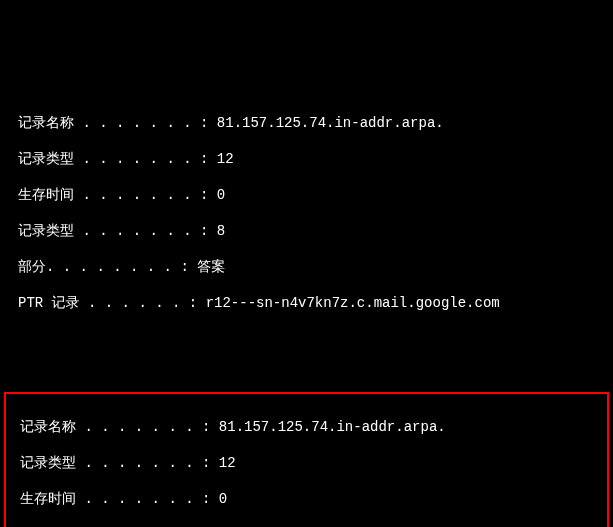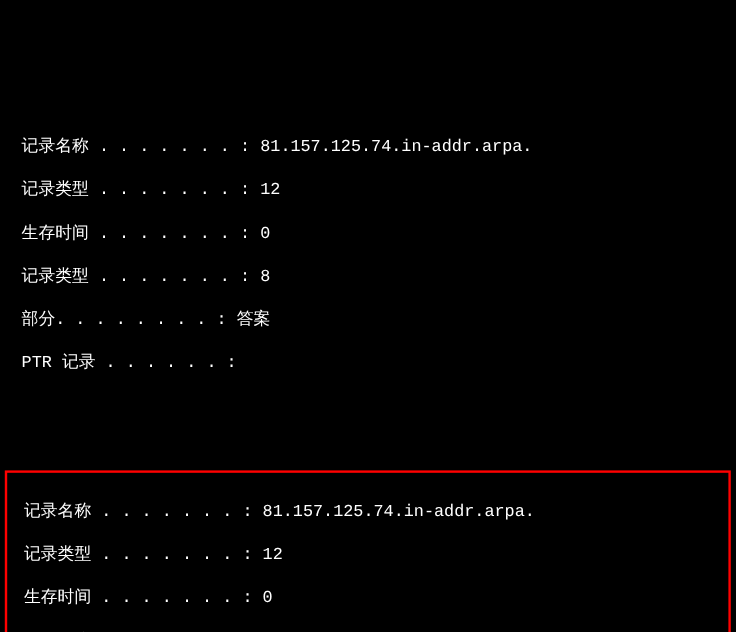--- a/index.html
+++ b/index.html
@@ -34,21 +34,21 @@
 
 
 
 
 <div class="block">
 <div class="row"><span class="label">记录名称</span><span class="dots"> . . . . . . . </span><span class="colon">: </span><span class="value">81.157.125.74.in-addr.arpa.</span></div>
 <div class="row"><span class="label">记录类型</span><span class="dots"> . . . . . . . </span><span class="colon">: </span><span class="value">12</span></div>
 <div class="row"><span class="label">生存时间</span><span class="dots"> . . . . . . . </span><span class="colon">: </span><span class="value">0</span></div>
 <div class="row"><span class="label">记录类型</span><span class="dots"> . . . . . . . </span><span class="colon">: </span><span class="value">8</span></div>
 <div class="row"><span class="label">部分</span><span class="dots">. . . . . . . . </span><span class="colon">: </span><span class="value">答案</span></div>
-<div class="row"><span class="label">PTR 记录</span><span class="dots"> . . . . . . </span><span class="colon">: </span></div>
+<div class="row"><span class="label">PTR 记录</span><span class="dots"> . . . . . . </span><span class="colon">: </span><span class="value">r12---sn-n4v7kn7z.c.mail.google.com</span></div>
 </div>
 
 
 <div class="highlight">
 <div class="row"><span class="label">记录名称</span><span class="dots"> . . . . . . . </span><span class="colon">: </span><span class="value">81.157.125.74.in-addr.arpa.</span></div>
 <div class="row"><span class="label">记录类型</span><span class="dots"> . . . . . . . </span><span class="colon">: </span><span class="value">12</span></div>
 <div class="row"><span class="label">生存时间</span><span class="dots"> . . . . . . . </span><span class="colon">: </span><span class="value">0</span></div>
 <div class="row"><span class="label">数据长度</span><span class="dots"> . . . . . . . </span><span class="colon">: </span><span class="value">8</span></div>
 
 

